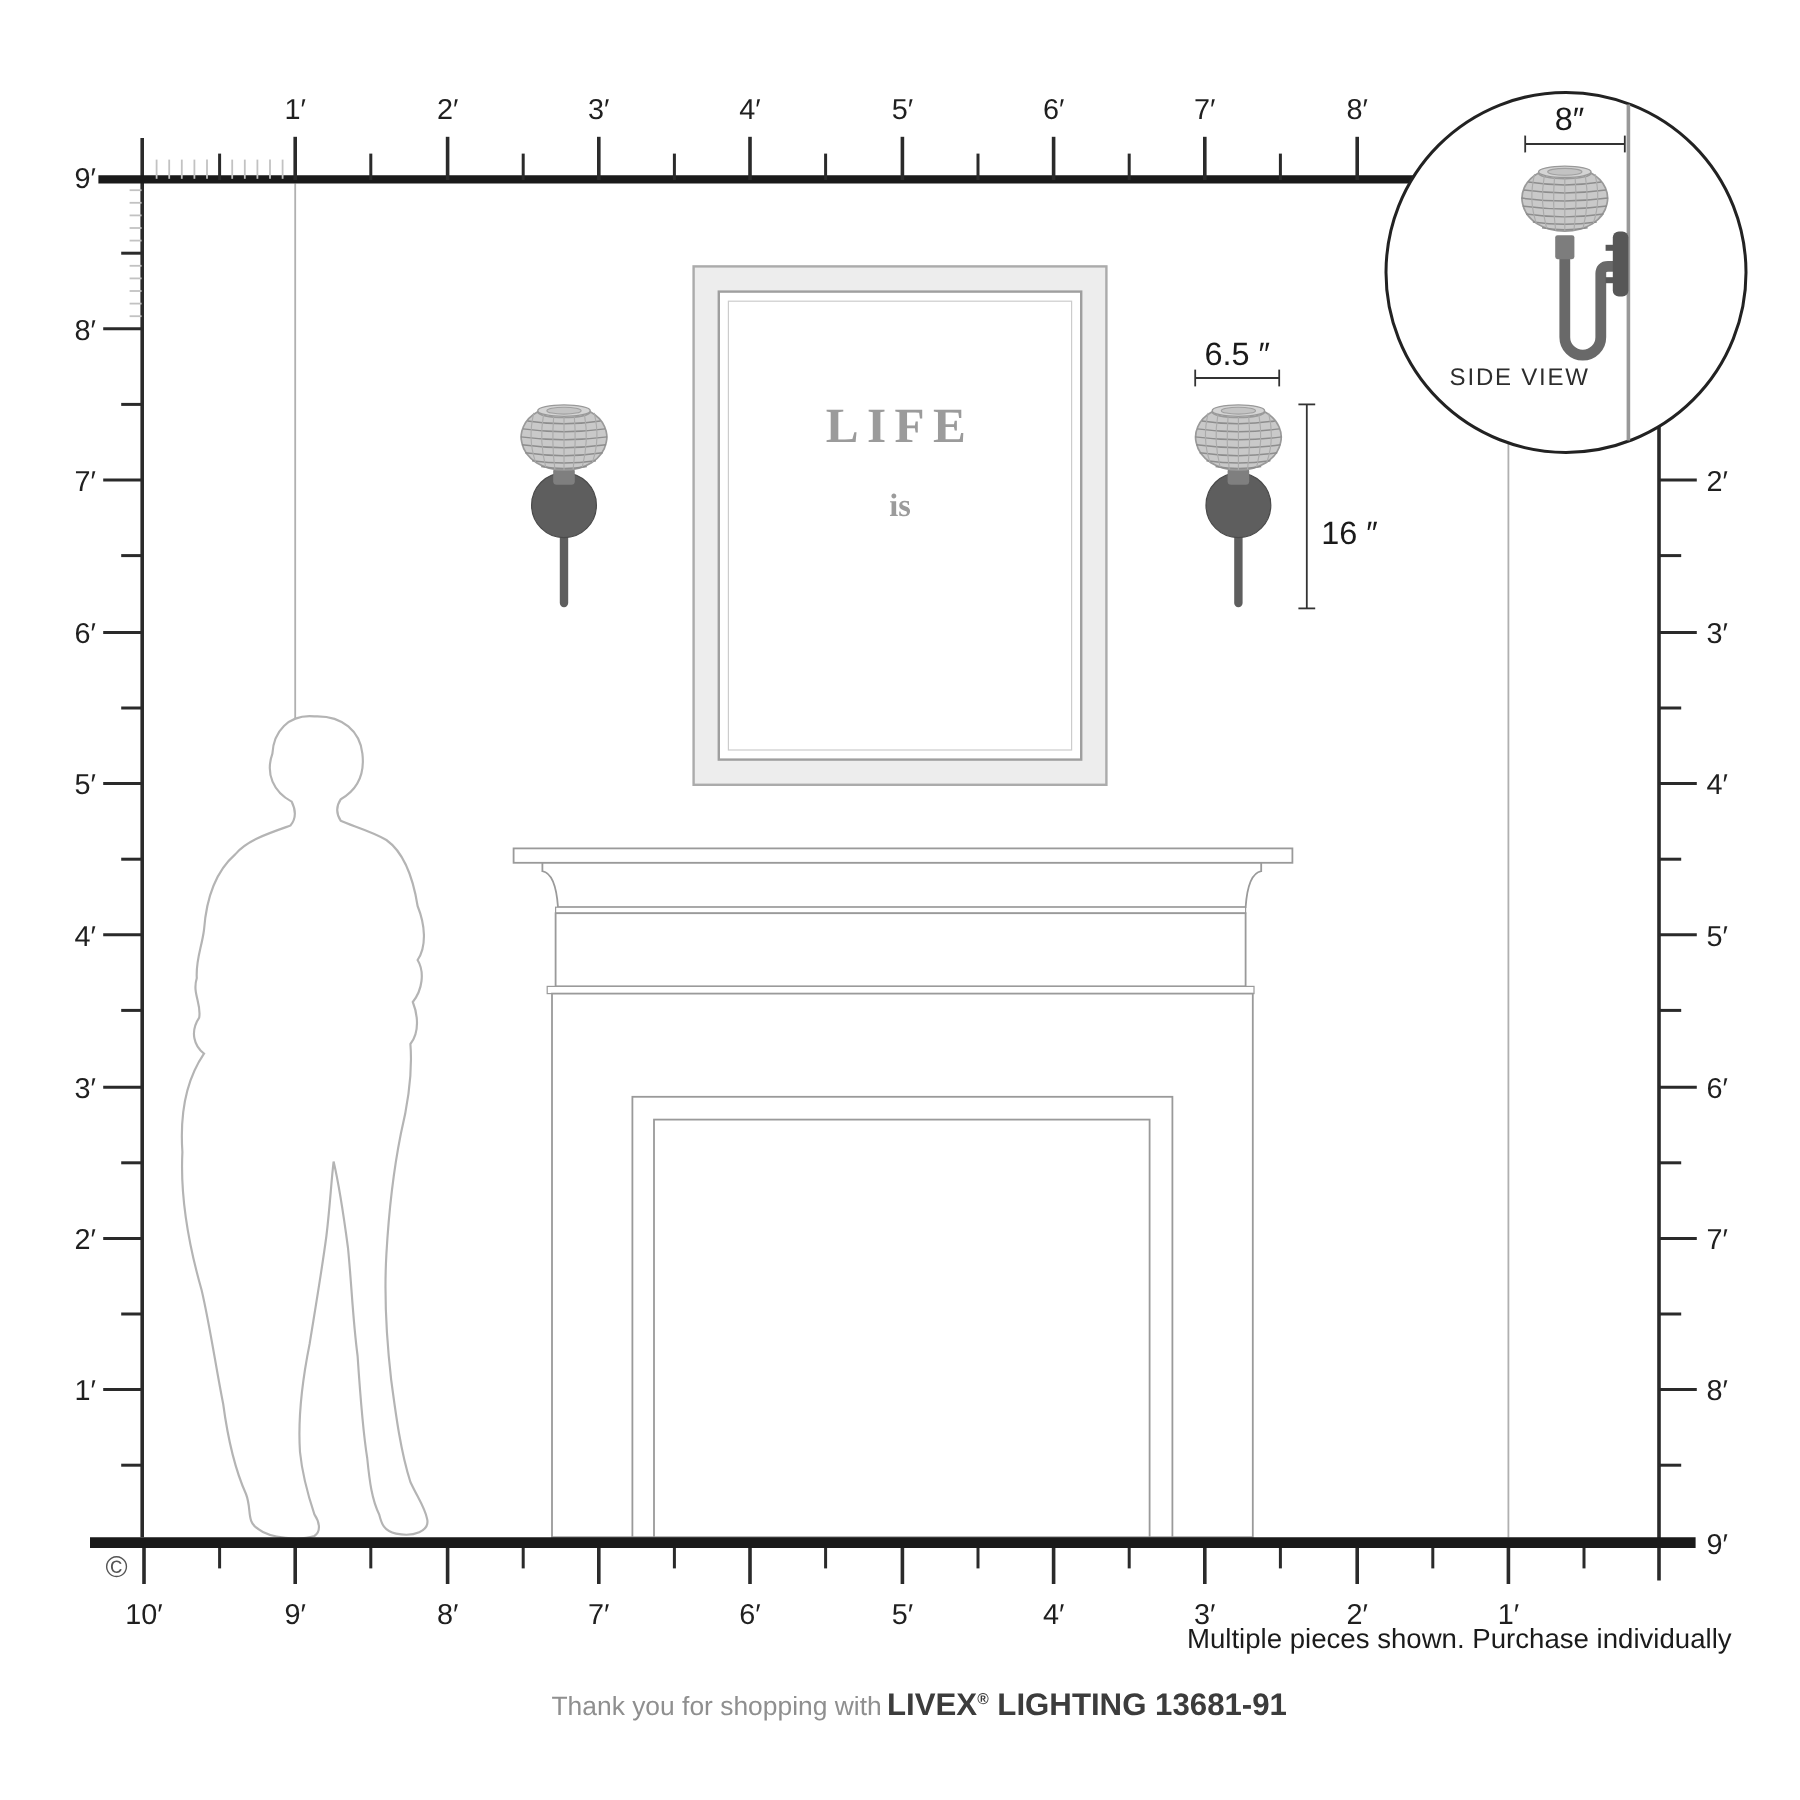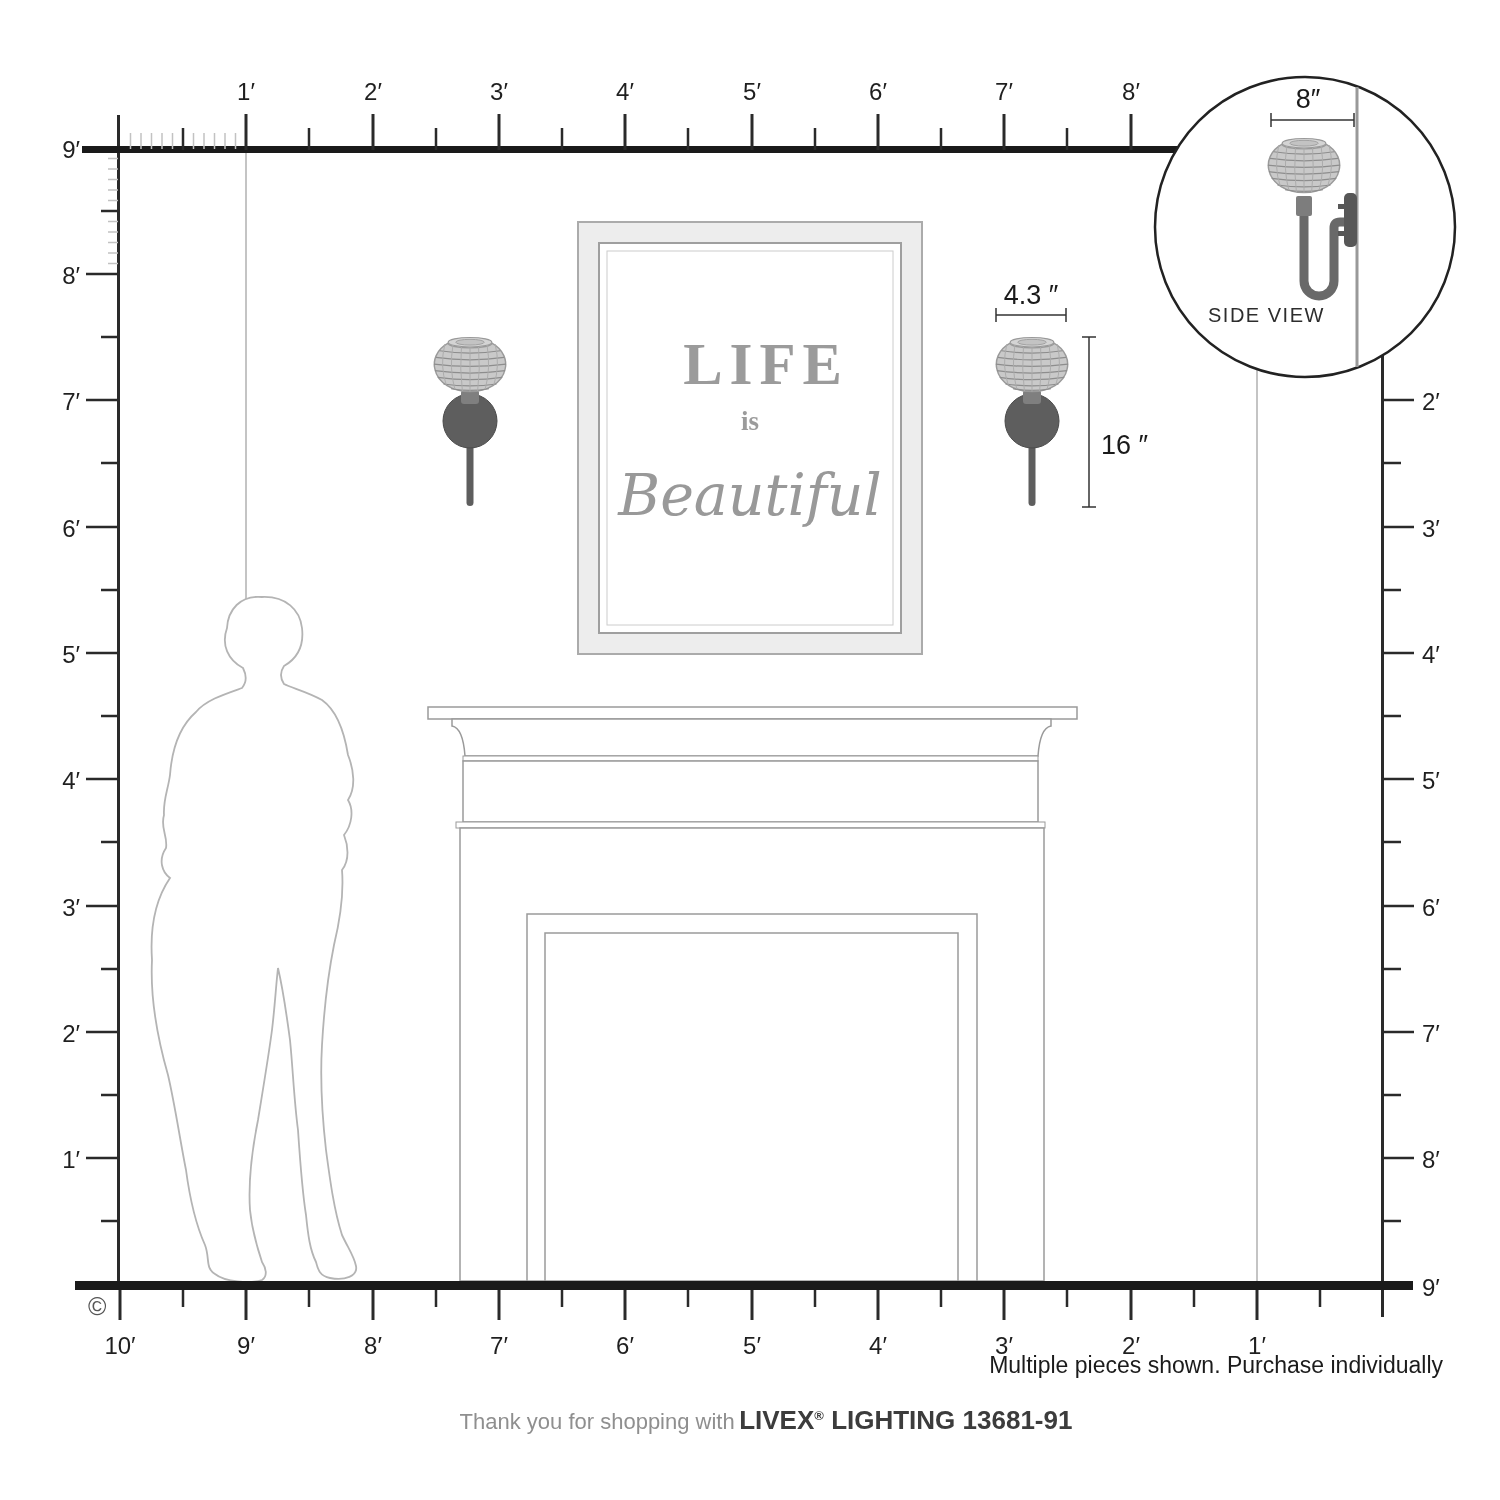--- a/index.html
+++ b/index.html
@@ -5,21 +5,21 @@
   html,body{margin:0;padding:0;background:#fff;}
   .stage{position:relative;width:1500px;height:1500px;background:#fff;overflow:hidden;
          font-family:"Liberation Sans",sans-serif;color:#1f1f1f;}
   .art{position:absolute;left:0;top:0;width:1500px;height:1500px;}
   .lbl{position:absolute;font-size:24px;color:#1f1f1f;white-space:nowrap;}
   .cx{transform:translateX(-50%);}
   .cy{transform:translateY(-50%);margin-top:25px;}
   .ra{transform:translateX(-100%);}
   .dim{position:absolute;font-size:27px;color:#1a1a1a;white-space:nowrap;}
   .frame-text{position:absolute;left:600px;width:300px;text-align:center;color:#9b9b9b;}
-  .t-life{top:330px;font-family:"Liberation Serif",serif;font-weight:bold;font-size:59px;letter-spacing:7px;padding-left:16px;}
+  .t-life{top:330px;font-family:"Liberation Serif",serif;font-weight:bold;font-size:41px;letter-spacing:7px;}
   .t-is{top:406px;font-family:"Liberation Serif",serif;font-weight:bold;font-size:27px;}
   .t-beautiful{top:462px;font-family:"DejaVu Serif",serif;font-style:italic;font-size:57px;color:#999;}
   .sideview{position:absolute;left:1208px;top:304px;font-size:20px;letter-spacing:1.5px;color:#2d2d2d;}
   .purchase{position:absolute;right:57px;top:1352px;font-size:23px;color:#1b1b1b;}
   .copyright{position:absolute;left:88px;top:1292px;font-size:25px;color:#555;}
   .footer{position:absolute;left:16px;top:1405px;width:1500px;text-align:center;}
   .footer .pre{font-size:22px;color:#8f8f8f;}
   .footer .brand{font-size:26px;font-weight:bold;color:#3c3c3c;}
   .footer .reg{font-size:13px;font-weight:bold;color:#3c3c3c;vertical-align:9px;}
 </style>
@@ -302,23 +302,22 @@
 <div class="lbl cx" style="left:499px;top:1332px">7′</div>
 <div class="lbl cx" style="left:625px;top:1332px">6′</div>
 <div class="lbl cx" style="left:752px;top:1332px">5′</div>
 <div class="lbl cx" style="left:878px;top:1332px">4′</div>
 <div class="lbl cx" style="left:1004px;top:1332px">3′</div>
 <div class="lbl cx" style="left:1131px;top:1332px">2′</div>
 <div class="lbl cx" style="left:1257px;top:1332px">1′</div>
 
 <div class="frame-text t-life">LIFE</div>
 <div class="frame-text t-is">is</div>
-<div class="frame-text t-beautiful">Beautiful</div>
-
-<div class="dim cx" style="left:1031px;top:280px">4.3 ″</div>
+
+<div class="dim cx" style="left:1031px;top:280px">6.5 ″</div>
 <div class="dim cy" style="left:1101px;top:420px">16 ″</div>
 <div class="dim cx" style="left:1308px;top:84px">8″</div>
 <div class="sideview">SIDE VIEW</div>
 
 <div class="purchase">Multiple pieces shown. Purchase individually</div>
 <div class="copyright">©</div>
 <div class="footer">
   <span class="pre">Thank you for shopping with</span>
   <span class="brand"> <span>LIVEX</span><span class="reg">®</span><span> LIGHTING 13681-91</span></span>
 </div>

